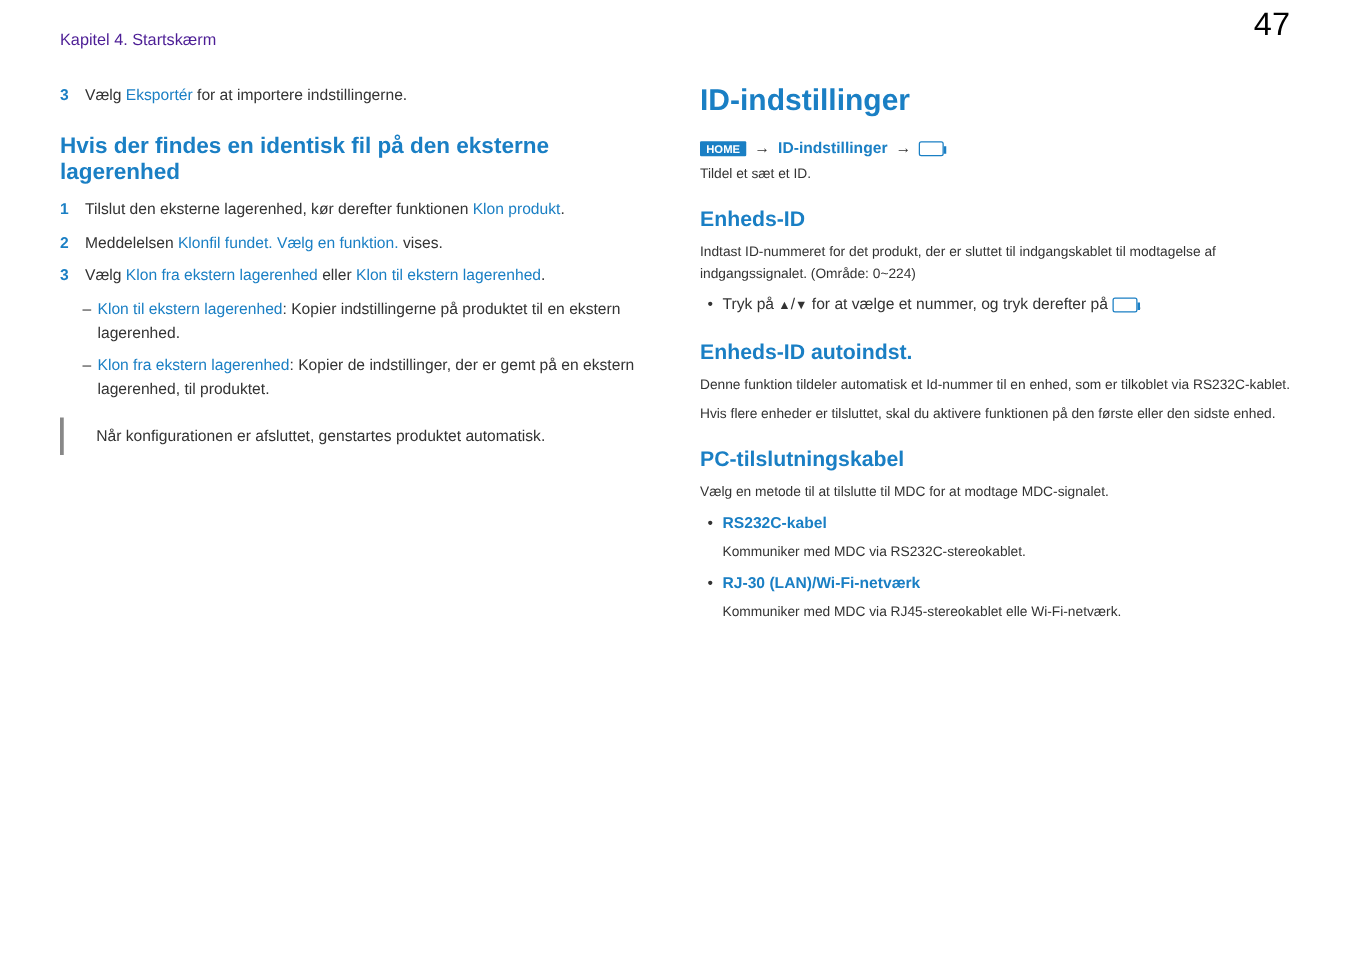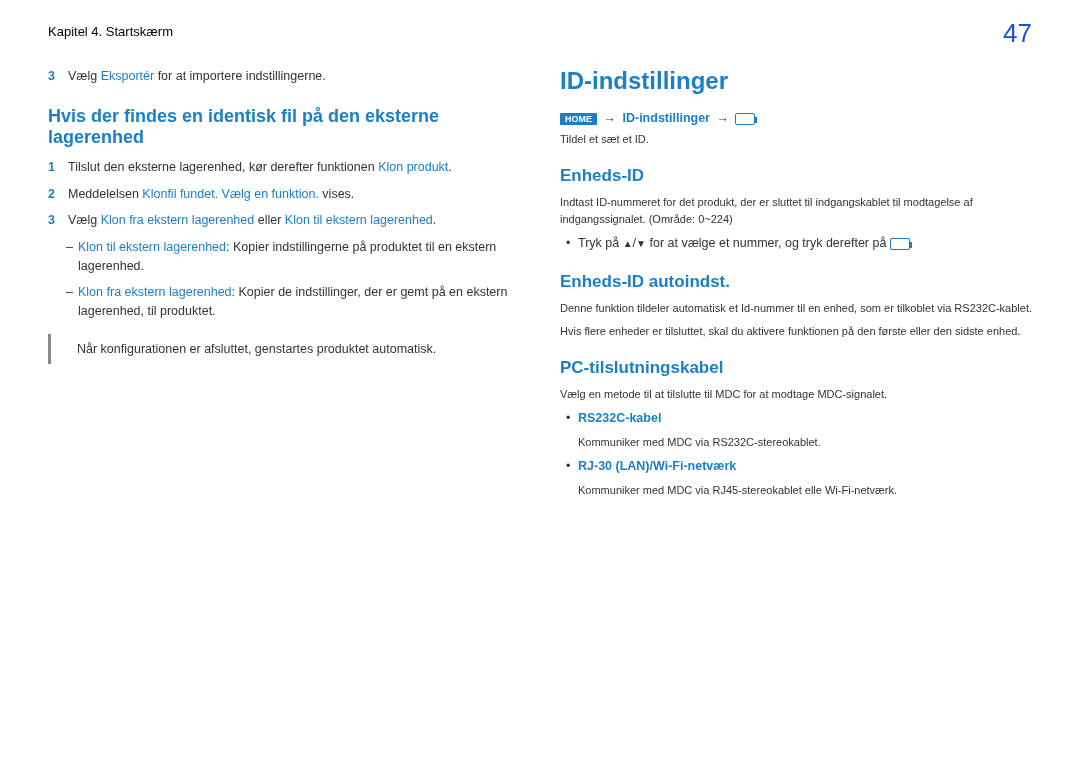--- a/index.html
+++ b/index.html
@@ -7,28 +7,28 @@
     font-family: Arial, Helvetica, sans-serif;
     width: 1080px;
     height: 763px;
     background: #fff;
     color: #333;
     position: relative;
     padding: 24px 48px 0 48px;
   }
   .page-number {
     position: absolute;
-    top: 18px;
+    top: 4px;
     right: 48px;
-    color: #1d4ed8;
+    color: #000000;
     font-size: 26px;
     font-weight: 400;
   }
   .chapter {
-    color: #000000;
+    color: #4c1d95;
     font-size: 13px;
     margin-bottom: 28px;
   }
   .columns {
     display: flex;
     gap: 40px;
   }
   .col {
     flex: 1;
     min-width: 0;

